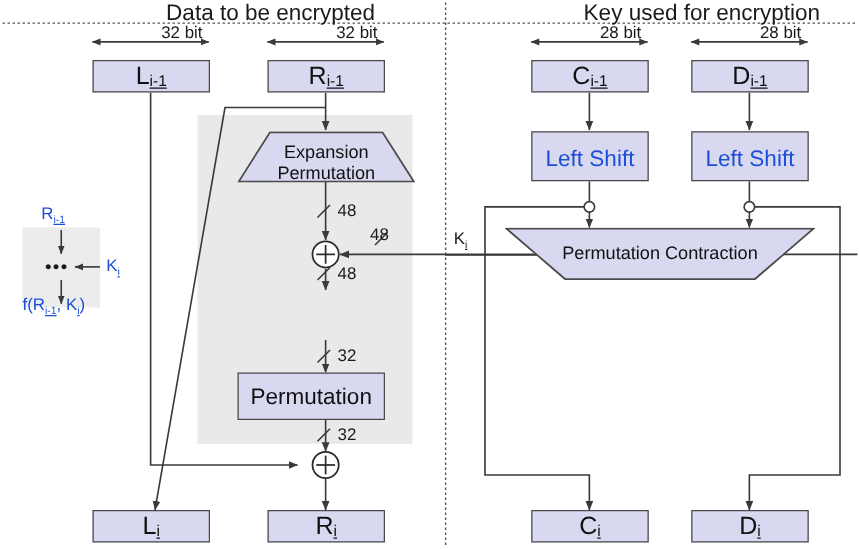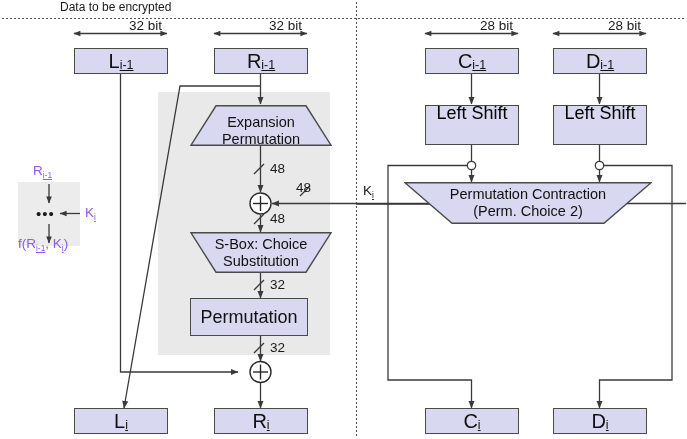--- a/index.html
+++ b/index.html
@@ -7,21 +7,21 @@
     position:relative;width:687px;height:439px;overflow:hidden;
     background:#ffffff;
     font-family:"Liberation Sans","DejaVu Sans",sans-serif;
     color:#1a1a1a;
   }
   #wires{position:absolute;left:0;top:0;width:687px;height:439px;}
 
   .grayzone{position:absolute;background:#e9e9e9;}
 
   .hdr{
-    position:absolute;text-align:left;font-size:12px;color:#1a1a1a;
+    position:absolute;text-align:right;font-size:18px;color:#1a1a1a;
     white-space:nowrap;
   }
   .bitlbl{
     position:absolute;text-align:right;font-size:13.5px;color:#1a1a1a;
     white-space:nowrap;
   }
   .wirelbl{
     position:absolute;font-size:13.5px;color:#1a1a1a;white-space:nowrap;
   }
 
@@ -34,33 +34,33 @@
   .procbox{
     position:absolute;box-sizing:border-box;
     background:#d8d8f0;border:1.4px solid #4a4a4a;
     display:flex;align-items:center;justify-content:center;
     font-size:18px;color:#111;
   }
   .shiftbox{
     position:absolute;box-sizing:border-box;
     background:#d8d8f0;border:1.4px solid #4a4a4a;
     display:flex;align-items:flex-end;justify-content:center;
-    padding-bottom:20px;font-size:18px;color:#000000;
+    padding-bottom:6px;font-size:18px;color:#1d4ed8;
   }
 
   .trap{position:absolute;}
   .trap svg{position:absolute;left:0;top:0;}
   .trap .tlabel{
     position:absolute;left:0;top:0;width:100%;height:100%;
     display:flex;flex-direction:column;align-items:center;justify-content:center;
     font-size:14.5px;color:#111;line-height:1.15;pointer-events:none;
   }
 
   .legend-gray{position:absolute;background:#ececec;}
-  .legend-txt{position:absolute;font-size:13.5px;color:#8b5cf6;white-space:nowrap;}
+  .legend-txt{position:absolute;font-size:13.5px;color:#1d4ed8;white-space:nowrap;}
   .legend-dots{position:absolute;font-size:15px;letter-spacing:1px;color:#1a1a1a;}
 
   sub{font-size:0.62em;vertical-align:baseline;position:relative;top:0.32em;text-decoration:underline;}
 </style>
 </head>
 <body>
 
 <div id="stage">
 
   <div class="grayzone" style="left:158px;top:92px;width:172px;height:263px;"></div>
@@ -145,20 +145,21 @@
     </g>
 
     <g stroke="#3a3a3a" fill="none" stroke-width="1.3">
       <line x1="49" y1="184" x2="49" y2="203" marker-end="url(#ahs)"></line>
       <line x1="80" y1="213.5" x2="60" y2="213.5" marker-end="url(#ahs)"></line>
       <line x1="49" y1="224" x2="49" y2="243" marker-end="url(#ahs)"></line>
     </g>
   </svg>
 
   <div class="hdr" style="left:60px;top:0px;width:240px;">Data to be encrypted</div>
+  <div class="hdr" style="left:416px;top:0px;width:240px;">Key used for encryption</div>
 
   <div class="bitlbl" style="left:80px;top:18px;width:82px;">32 bit</div>
   <div class="bitlbl" style="left:220px;top:18px;width:82px;">32 bit</div>
   <div class="bitlbl" style="left:431px;top:18px;width:82px;">28 bit</div>
   <div class="bitlbl" style="left:559px;top:18px;width:82px;">28 bit</div>
 
   <div class="regbox" style="left:74px;top:48px;width:94px;height:26px;">
     <span>L</span>
       <sub>i-1</sub>
   </div>
@@ -195,48 +196,38 @@
   <div class="trap" style="left:190px;top:105px;width:142px;height:51px;">
     <svg width="142" height="41" viewBox="0 0 142 41" xmlns="http://www.w3.org/2000/svg">
       <polygon points="26,0.8 116,0.8 141,40.2 1,40.2" fill="#d8d8f0" stroke="#4a4a4a" stroke-width="1.4"></polygon>
     </svg>
     <div class="tlabel">
       <span>Expansion</span>
       <span>Permutation</span>
     </div>
   </div>
 
-  <div class="trap" style="left:190px;top:232px;width:142px;height:41px;">
-    <svg width="142" height="41" viewBox="0 0 142 41" xmlns="http://www.w3.org/2000/svg">
-      <polygon points="1,0.8 141,0.8 116,40.2 26,40.2" fill="#d8d8f0" stroke="#4a4a4a" stroke-width="1.4"></polygon>
-    </svg>
-    <div class="tlabel">
-      <span>S-Box: Choice</span>
-      <span>Substitution</span>
-    </div>
-  </div>
 
   <div class="procbox" style="left:190px;top:298px;width:118px;height:38px;">
     <span>Permutation</span>
   </div>
 
   <div class="shiftbox" style="left:425px;top:105px;width:94px;height:40px;">
     <span>Left Shift</span>
   </div>
   <div class="shiftbox" style="left:553px;top:105px;width:94px;height:40px;">
     <span>Left Shift</span>
   </div>
 
   <div class="trap" style="left:404px;top:182px;width:248px;height:42px;">
     <svg width="248" height="42" viewBox="0 0 248 42" xmlns="http://www.w3.org/2000/svg">
       <polygon points="1,0.8 247,0.8 200,41.2 48,41.2" fill="#d8d8f0" stroke="#4a4a4a" stroke-width="1.4"></polygon>
     </svg>
     <div class="tlabel">
       <span>Permutation Contraction</span>
-      <span>(Perm. Choice 2)</span>
     </div>
   </div>
 
   <div class="wirelbl" style="left:270px;top:161px;">48</div>
   <div class="wirelbl" style="left:296px;top:180px;">48</div>
   <div class="wirelbl" style="left:270px;top:211px;">48</div>
   <div class="wirelbl" style="left:270px;top:277px;">32</div>
   <div class="wirelbl" style="left:270px;top:340px;">32</div>
   <div class="wirelbl" style="left:363px;top:183px;">
     <span>K</span><sub>i</sub>

